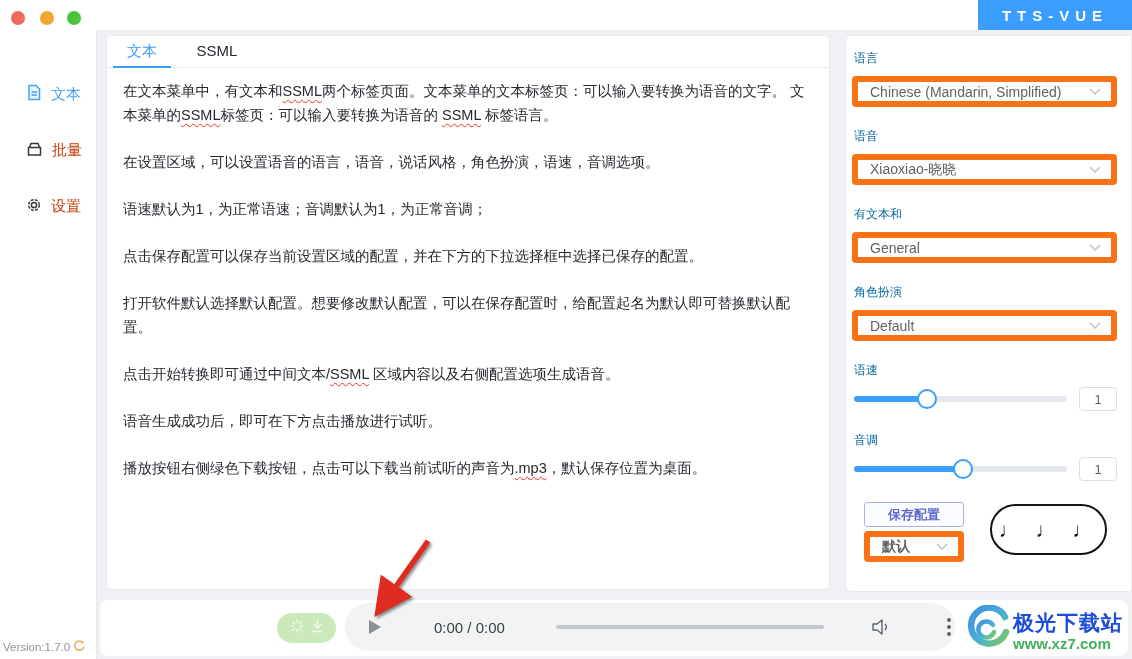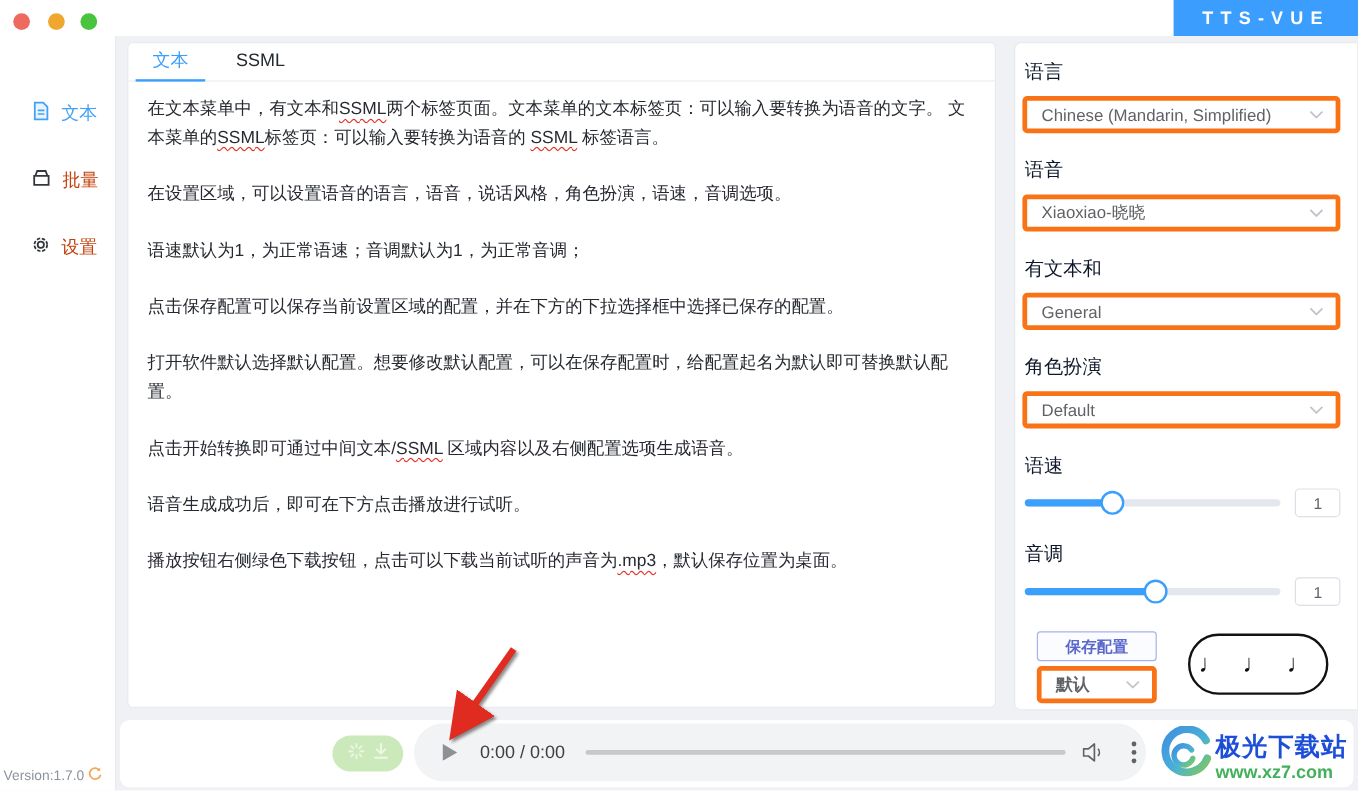--- a/index.html
+++ b/index.html
@@ -31,38 +31,38 @@
   .tabbar{display:flex;height:31px;padding-left:6px;border-bottom:1px solid #ebedf0;}
   .tab{min-width:58px;margin-right:17px;text-align:center;line-height:30px;font-size:15px;color:#24292f;position:relative;cursor:pointer;}
   .tab.active{color:#3a9ffc;}
   .tab.active::after{content:"";position:absolute;left:0;right:0;bottom:-1px;height:2px;background:#3a9ffc;}
   .text-area{padding:11px 16px 0 16px;font-size:14.5px;line-height:24px;color:#262a30;}
   .para{margin:0 0 23px 0;}
   .sq{text-decoration-line:underline;text-decoration-style:wavy;text-decoration-color:#e4342b;text-decoration-thickness:1px;text-underline-offset:3px;}
 
   
   .right-panel{position:absolute;left:845px;top:35px;width:287px;height:557px;background:#fff;border:1px solid #e8ebee;border-radius:6px 0 0 6px;box-sizing:border-box;padding:14px 14px 0 6px;}
-  .field-label{font-size:16px;color:#0f172a;margin:0 0 9px 2px;}
-  .select{height:31px;border:4px solid #f97316;border-radius:4px;background:#fff;display:flex;align-items:center;justify-content:space-between;padding:0 10px 0 12px;font-size:14px;color:#606266;margin-bottom:21px;cursor:pointer;box-sizing:border-box;}
+  .field-label{font-size:12px;color:#0369a1;margin:0 0 9px 2px;}
+  .select{height:31px;border:6px solid #f97316;border-radius:4px;background:#fff;display:flex;align-items:center;justify-content:space-between;padding:0 10px 0 12px;font-size:14px;color:#606266;margin-bottom:21px;cursor:pointer;box-sizing:border-box;}
   .slider-row{display:flex;align-items:center;margin-bottom:22px;height:22px;}
   .slider{position:relative;width:216px;height:20px;margin-left:2px;cursor:pointer;}
   .slider .track{position:absolute;left:0;right:0;top:7px;height:6px;border-radius:3px;background:#e4e7ed;}
   .slider .fill{position:absolute;left:0;top:7px;height:6px;border-radius:3px;background:#3aa0fc;}
   .slider .thumb{position:absolute;top:0;width:20px;height:20px;border-radius:50%;background:#fff;border:2px solid #3a9ffc;box-sizing:border-box;margin-left:-10px;}
   .num-box{width:36px;height:22px;border:1px solid #dcdfe6;border-radius:4px;margin-left:12px;display:flex;align-items:center;justify-content:center;font-size:13px;color:#606266;}
   .cfg-row{display:flex;margin-left:12px;}
   .cfg-col{display:flex;flex-direction:column;width:100px;font-weight:bold;}
   .save-btn{height:23px;border:1px solid #aab1e9;border-radius:3px;background:#fbfcff;color:#5a68cc;font-size:13px;display:flex;align-items:center;justify-content:center;cursor:pointer;}
   .cfg-select{height:31px;margin-top:4px;margin-bottom:0;}
   .notes-btn{width:117px;height:51px;margin-left:26px;margin-top:2px;border:2px solid #121212;border-radius:26px;background:#fff;display:flex;align-items:center;justify-content:center;font-size:21px;letter-spacing:5px;color:#111;cursor:pointer;box-sizing:border-box;}
 
   
   .bottom-bar{position:absolute;left:100px;top:600px;width:1028px;height:56px;background:#fff;border-radius:8px;}
   .dl-btn{position:absolute;left:177px;top:13px;width:59px;height:30px;border-radius:15px;background:#cbe9ba;display:flex;align-items:center;justify-content:center;gap:7px;cursor:pointer;}
-  .audio-player{position:absolute;left:245px;top:3px;width:610px;height:48px;border-radius:24px;background:#f1f3f4;display:flex;align-items:center;}
+  .audio-player{position:absolute;left:245px;top:3px;width:610px;height:48px;border-radius:24px;background:#f1f3f4;display:flex;align-items:center;gap:34px;}
   .play-btn{margin-left:23px;width:14px;height:14px;cursor:pointer;display:flex;}
   .time-label{margin-left:18px;font-size:15px;color:#3c4043;white-space:nowrap;}
   .seek-track{margin-left:17px;width:400px;height:4px;border-radius:2px;background:#c6c9cb;cursor:pointer;}
   .vol-btn{margin-left:14px;cursor:pointer;display:flex;}
   .more-btn{margin-left:17px;display:flex;flex-direction:column;gap:3px;cursor:pointer;padding:4px;}
   .more-btn i{width:4px;height:4px;border-radius:50%;background:#5f6368;}
   .watermark{position:absolute;right:5px;top:5px;display:flex;align-items:center;gap:2px;}
   .wm-text{display:flex;flex-direction:column;line-height:1;}
   .wm-name{font-size:21px;font-weight:bold;color:#1d4ed8;letter-spacing:1px;}
   .wm-url{font-size:15px;font-weight:bold;color:#43b05c;margin-top:3px;}

